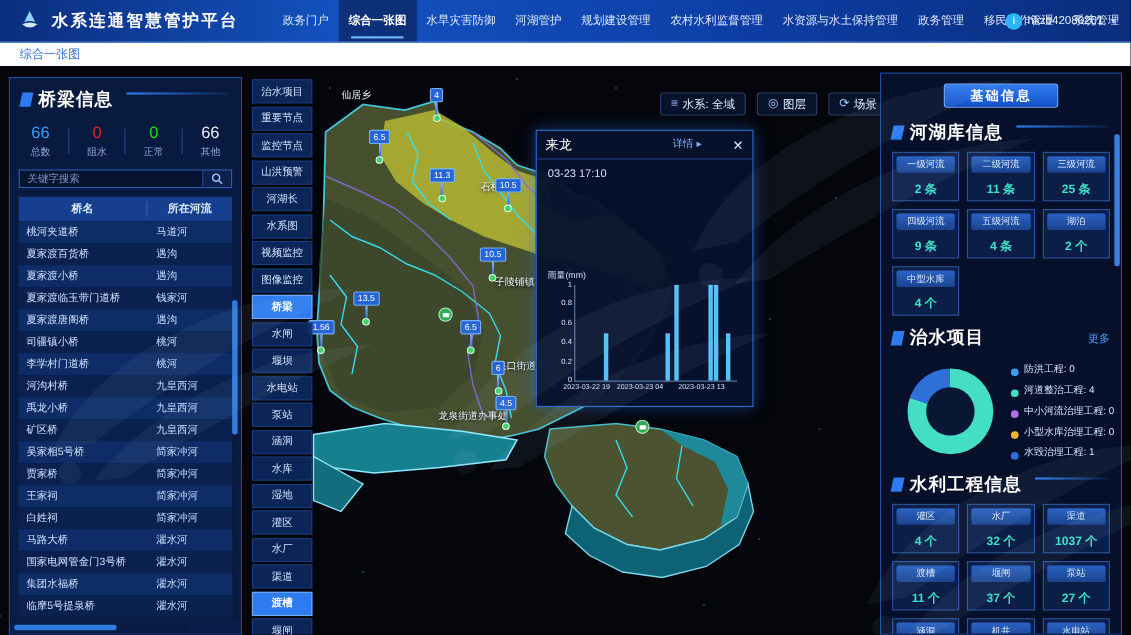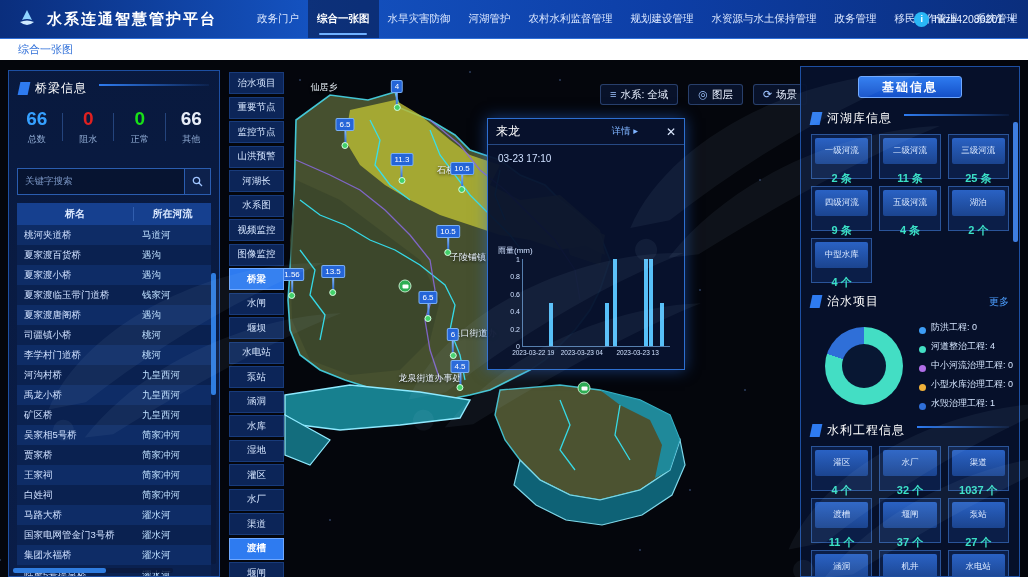--- a/index.html
+++ b/index.html
@@ -48,30 +48,30 @@
   .map-btn{height:21px;display:flex;align-items:center;gap:4px;padding:0 9px;cursor:pointer;
     background:rgba(9,20,46,.92);border:1px solid rgba(100,150,230,.35);border-radius:3px;
     color:#e8f0ff;font-size:10.5px;white-space:nowrap}
   .map-btn .ic{color:#9fc4ff;font-size:11px;line-height:1}
 
   
   .left-panel{position:absolute;left:8px;top:70px;width:212px;bottom:0;z-index:6;overflow:hidden;
     background:linear-gradient(180deg,rgba(9,26,64,.97),rgba(10,30,74,.97));border:1px solid #1d4fa2}
   .panel-head{display:flex;align-items:center;gap:6px;padding:9px 10px 4px;position:relative}
   .head-chip{width:10px;height:13px;background:#2e7bf0;transform:skewX(-12deg)}
-  .panel-title{color:#fff;font-size:12px;font-weight:normal;letter-spacing:1px;white-space:nowrap}
+  .panel-title{color:#fff;font-size:16px;font-weight:bold;letter-spacing:1px;white-space:nowrap}
   .head-line{flex:1;height:2px;margin-left:6px;background:linear-gradient(90deg,#2e7bf0,rgba(46,123,240,.08));
     align-self:flex-start;margin-top:4px}
   .stats{display:flex;padding:7px 2px 9px}
   .stat{flex:1;text-align:center;position:relative}
   .stat:not(:last-child)::after{content:"";position:absolute;right:0;top:5px;bottom:5px;width:1px;
     background:rgba(70,120,200,.45)}
-  .stat .v{font-size:19px;font-weight:bold}
+  .stat .v{font-size:15px;font-weight:normal}
   .stat .l{font-size:9px;color:#93aed6;margin-top:3px}
-  .search-row{display:flex;margin:13px 8px 8px;height:27px}
+  .search-row{display:flex;margin:0 8px 8px;height:17px}
   .search-input{flex:1;background:rgba(8,20,48,.9);border:1px solid #2a5db0;color:#7b96c4;
     font-size:9.5px;display:flex;align-items:center;padding:0 7px}
   .search-btn{width:26px;border:1px solid #2a5db0;border-left:none;display:flex;cursor:pointer;
     align-items:center;justify-content:center;background:rgba(14,34,78,.9)}
   .btable{margin:0 8px}
   .btable-head{display:flex;height:22px;background:#16408f;color:#dce9ff;font-size:10px;
     font-weight:bold;align-items:center}
   .hc1{width:116px;text-align:center}
   .hc2{flex:1;text-align:center;border-left:1px solid rgba(90,140,220,.4)}
   .brow{display:flex;height:20px;align-items:center;font-size:9.5px;cursor:pointer}
@@ -119,21 +119,21 @@
     background:rgba(6,17,44,.96);border:1px solid #1d4fa2;overflow:hidden}
   .rp-btn{margin:9px auto 2px;width:104px;height:22px;cursor:pointer;
     background:linear-gradient(180deg,#2e7bf0,#1450c8);border:1px solid #6fa8ff;border-radius:3px;
     color:#fff;font-weight:bold;font-size:12px;display:flex;align-items:center;justify-content:center;
     letter-spacing:2px}
   .rp-head{display:flex;align-items:center;gap:6px;padding:10px 10px 7px}
   .more{margin-left:auto;color:#4d9fff;font-size:10px;cursor:pointer}
   .cards{display:grid;grid-template-columns:repeat(3,1fr);gap:7px;padding:0 10px}
   .card{border:1px solid rgba(70,130,220,.55);background:rgba(16,42,96,.55);padding:3px;height:45px}
   .card-label{background:linear-gradient(180deg,#2a62c4,#1b448f);color:#dce9ff;font-size:8.5px;
-    height:26px;display:flex;align-items:center;justify-content:center;border-radius:2px;
+    height:15px;display:flex;align-items:center;justify-content:center;border-radius:2px;
     white-space:nowrap;overflow:hidden}
   .card-value{color:#3be0c6;font-size:11px;font-weight:bold;text-align:center;margin-top:7px}
   .donut-row{display:flex;padding:4px 8px 2px;align-items:center}
   .donut{width:78px;height:78px;border-radius:50%;position:relative;margin-left:16px;flex:none}
   .donut::after{content:"";position:absolute;inset:17px;border-radius:50%;background:#081733}
   .legend{margin-left:16px;display:flex;flex-direction:column;gap:6px}
   .leg{display:flex;align-items:flex-end;gap:5px;color:#d6e6ff;font-size:9px;white-space:nowrap}
   .dotc{width:7px;height:7px;border-radius:50%;flex:none}
   .rp-scroll{position:absolute;right:1px;top:55px;width:5px;height:120px;background:#3e7de0;border-radius:2px}
 
@@ -223,21 +223,21 @@
       <div class="marker" style="left: 448px; top: 225px;">
         <div class="badge">10.5</div>
         <div class="stem"></div>
         <div class="mdot"></div>
       </div>
       <div class="marker" style="left: 333px; top: 265px;">
         <div class="badge">13.5</div>
         <div class="stem"></div>
         <div class="mdot"></div>
       </div>
-      <div class="marker" style="left: 292px; top: 268px; justify-content: space-between;">
+      <div class="marker" style="left: 292px; top: 291px; justify-content: space-between;">
         <div class="badge">1.56</div>
         <div class="stem"></div>
         <div class="mdot"></div>
       </div>
       <div class="marker" style="left: 428px; top: 291px;">
         <div class="badge">6.5</div>
         <div class="stem"></div>
         <div class="mdot"></div>
       </div>
       <div class="marker" style="left: 453px; top: 328px;">
@@ -276,22 +276,22 @@
         <path d="M11 2 L16 12 Q11 10 6 12 Z" fill="#8fd4ff"></path>
         <path d="M4 14 Q11 11 18 14 Q11 20 4 14 Z" fill="#cfeaff"></path>
       </svg>
       <span class="app-title">水系连通智慧管护平台</span>
     </div>
     <nav class="nav" id="nav">
         <div class="nav-item">政务门户</div>
         <div class="nav-item active">综合一张图</div>
         <div class="nav-item">水旱灾害防御</div>
         <div class="nav-item">河湖管护</div>
+        <div class="nav-item">规划建设管理</div>
         <div class="nav-item">农村水利监督管理</div>
-        <div class="nav-item">规划建设管理</div>
         <div class="nav-item">水资源与水土保持管理</div>
         <div class="nav-item">政务管理</div>
         <div class="nav-item">移民工作管理</div>
         <div class="nav-item">系统管理</div>
       </nav>
     <div class="user">
       <span class="avatar">i</span>
       <span>hkzb42080201</span>
       <span class="chev">▼</span>
     </div>

